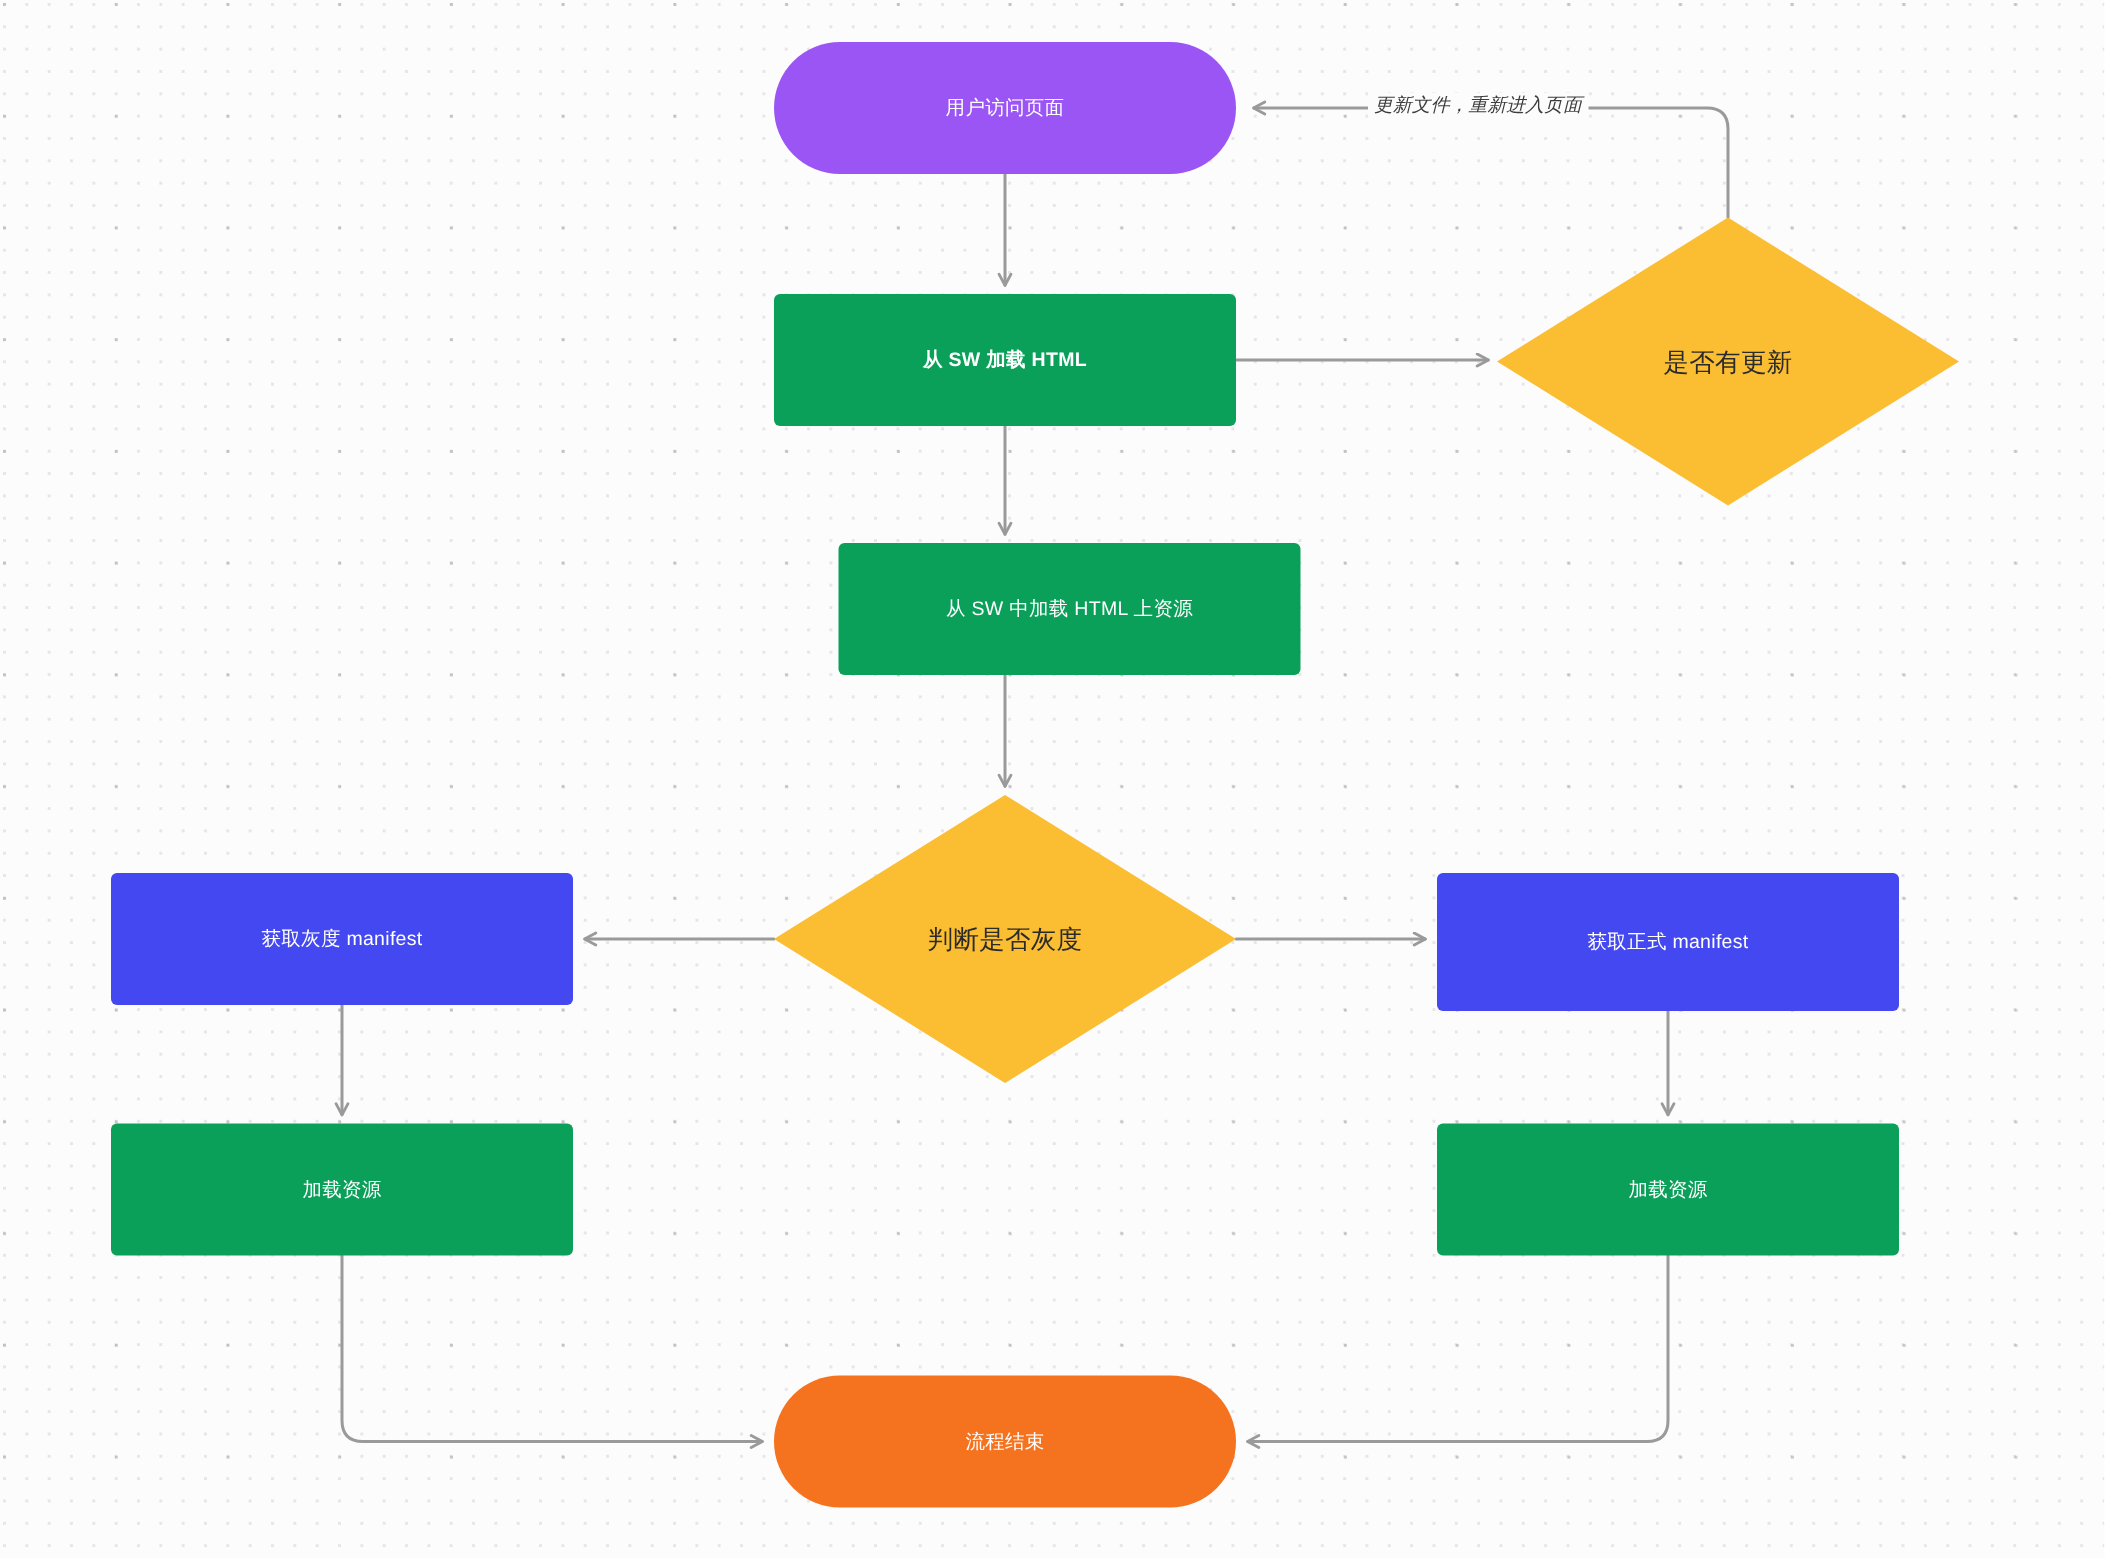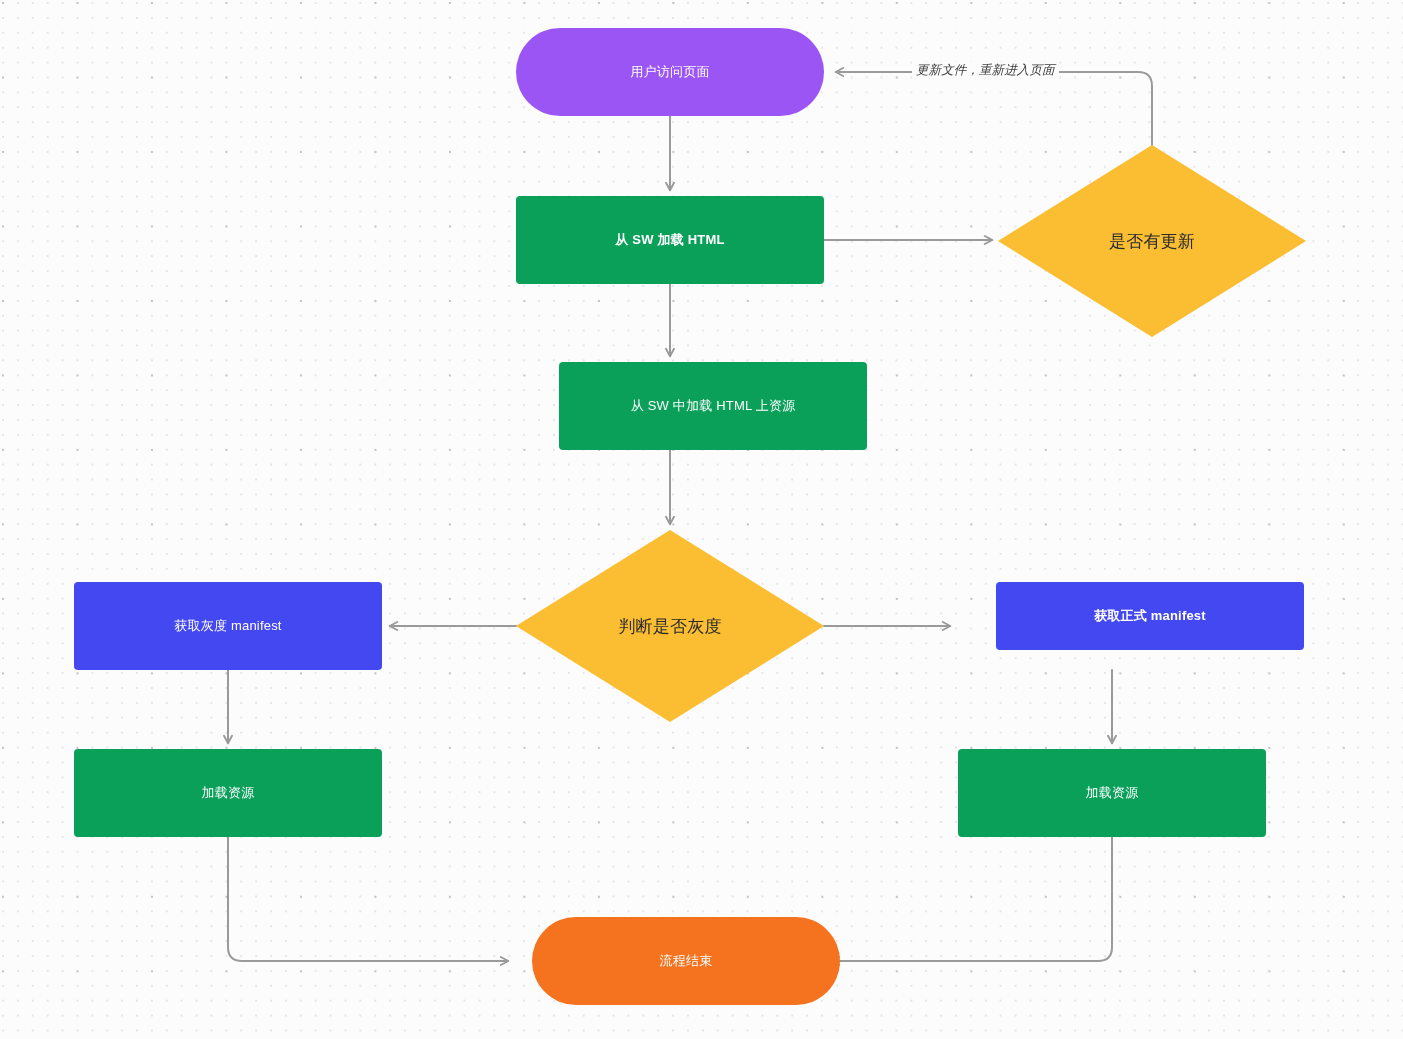--- a/index.html
+++ b/index.html
@@ -134,31 +134,31 @@
     <svg class="diamond-shape" viewBox="0 0 308 192" preserveAspectRatio="none">
       <polygon points="154,0 308,96 154,192 0,96" fill="#fbbd32"></polygon>
     </svg>
     <span class="diamond-label">判断是否灰度</span>
   </div>
 
   <div class="node rect light" style="left:74px; top:582px; width:308px; height:88px; background:#4448f0;">
     <span>获取灰度 manifest</span>
   </div>
 
-  <div class="node rect light" style="left:996px; top:582px; width:308px; height:68px; background:#4448f0;font-weight:bold;">
+  <div class="node rect light" style="left:958px; top:582px; width:308px; height:92px; background:#4448f0;">
     <span>获取正式 manifest</span>
   </div>
 
   <div class="node rect light" style="left:74px; top:749px; width:308px; height:88px; background:#0aa05a;">
     <span>加载资源</span>
   </div>
 
   <div class="node rect light" style="left:958px; top:749px; width:308px; height:88px; background:#0aa05a;">
     <span>加载资源</span>
   </div>
 
-  <div class="node terminal light" style="left:532px; top:917px; width:308px; height:88px; background:#f5721e;">
+  <div class="node terminal light" style="left:516px; top:917px; width:308px; height:88px; background:#f5721e;">
     <span>流程结束</span>
   </div>
 
   <div class="edge-label" style="left:912px; top:62px;">更新文件，重新进入页面</div>
 
 </div>
 
 </body></html>

